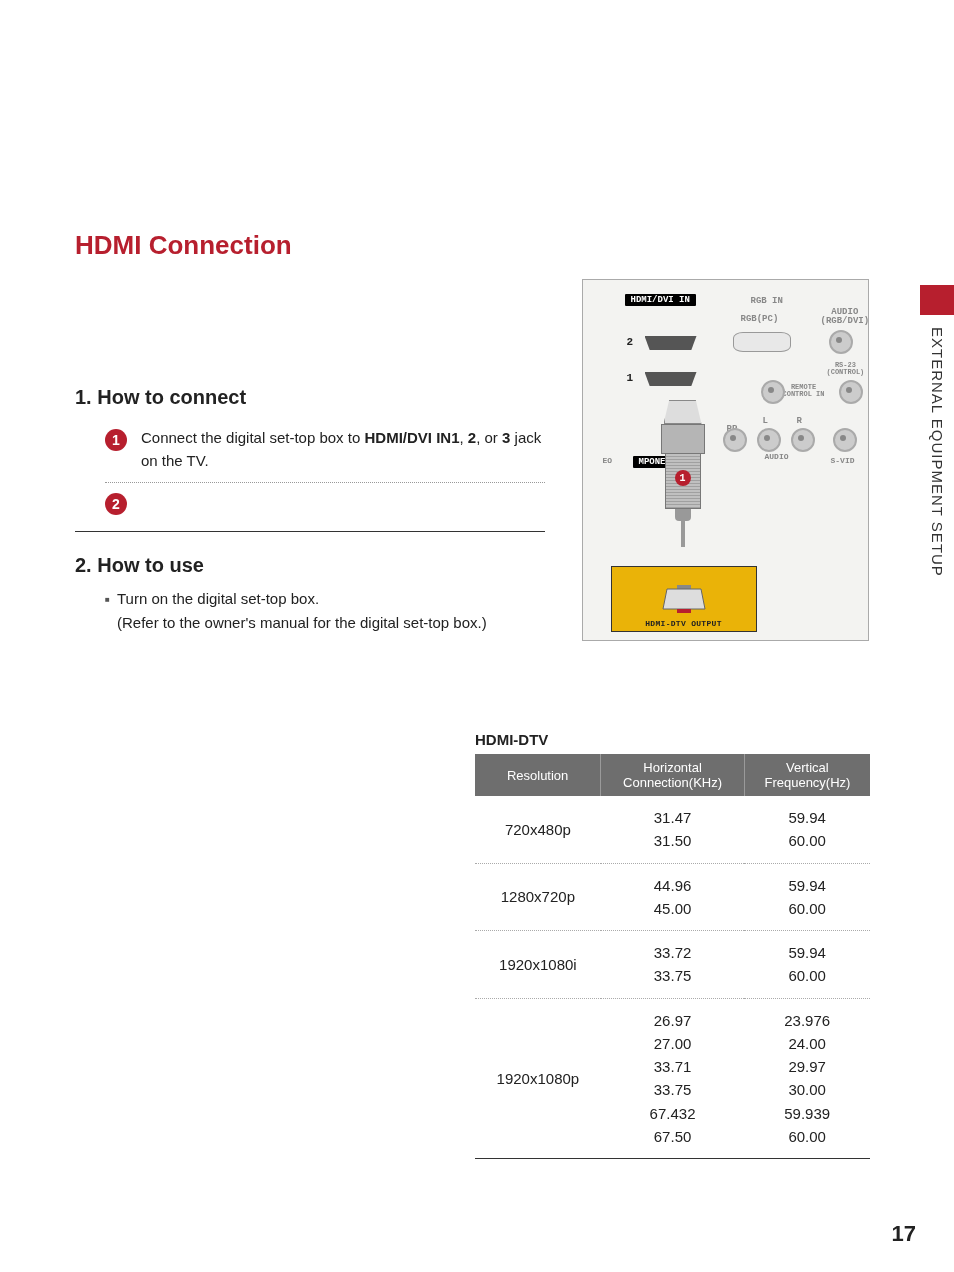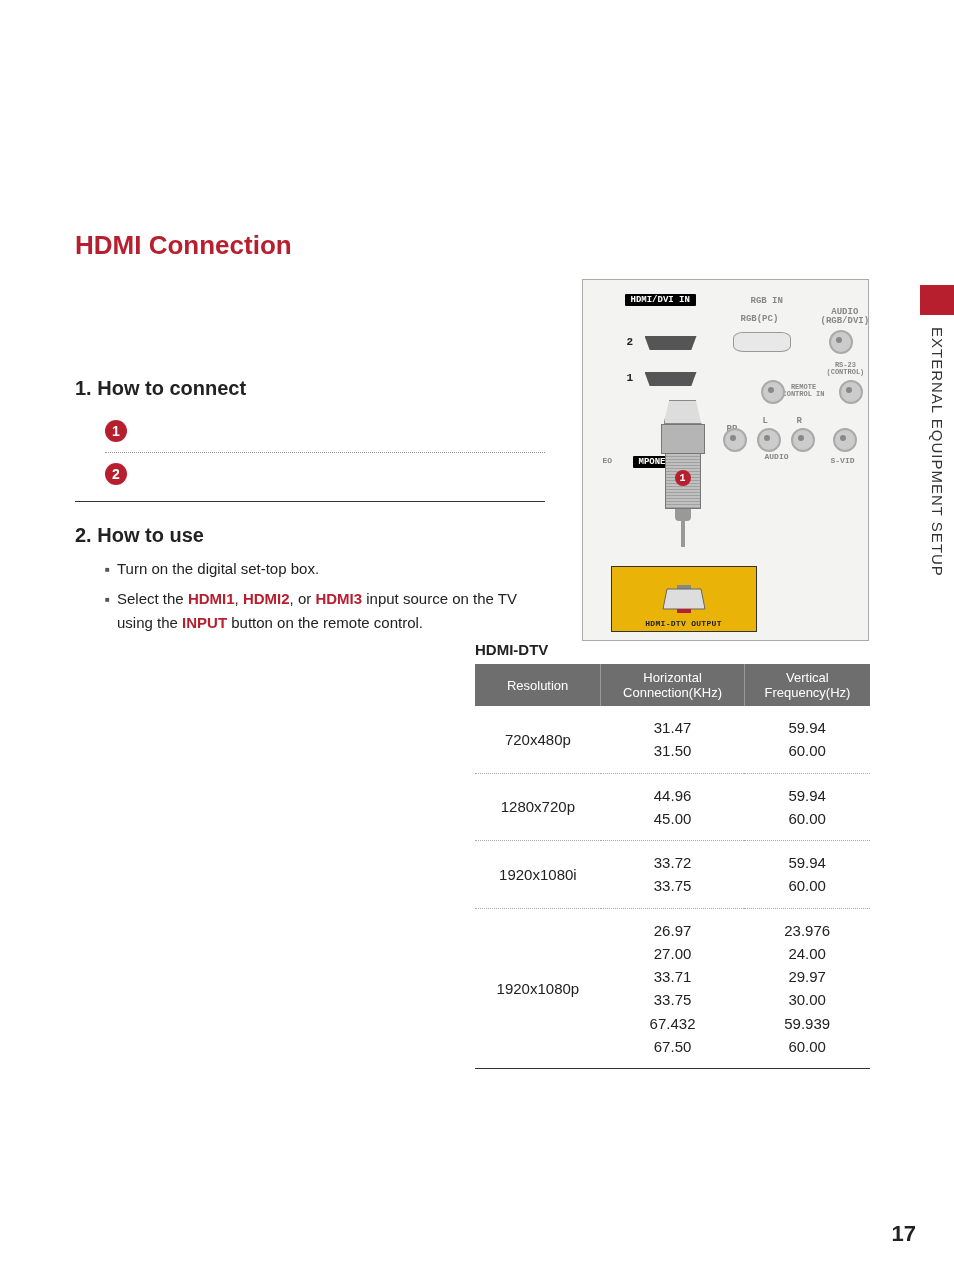--- a/index.html
+++ b/index.html
@@ -269,20 +269,21 @@
   }
   .source-box svg { margin-bottom: 2px; }
   .source-box-label {
     font-size: 8px;
     font-weight: bold;
     letter-spacing: 0.3px;
   }
 
   
   .table-block {
+    margin-top: 90px;
     margin-left: 400px;
     width: 395px;
   }
   .table-title {
     font-size: 15px;
     font-weight: bold;
     margin-bottom: 6px;
   }
   table.spec {
     width: 100%;
@@ -323,39 +324,37 @@
 
   <h1 class="title">HDMI Connection</h1>
 
   <div class="two-col">
     <div class="col-left">
 
       <h2 class="subhead">1. How to connect</h2>
 
       <div class="step-row">
         <div class="step-bullet">1</div>
+        <div class="step-text">
+          <span>Connect the digital set-top box to </span><b class="jack">HDMI/DVI IN1</b><span>, </span><b class="jack">2</b><span>, or </span><b class="jack">3</b><span> jack on the TV.</span>
+        </div>
       </div>
       <hr class="step-divider">
       <div class="step-row">
         <div class="step-bullet">2</div>
       </div>
       <hr class="end-rule">
 
       <h2 class="subhead">2. How to use</h2>
       <div class="use-list">
         <div class="use-item">
           <div class="use-marker"></div>
           <div class="use-body">
             <span>Turn on the digital set-top box.</span><br>
-          </div>
-        </div>
-        <div class="use-item">
-          <div class="use-marker"></div>
-          <div class="use-body">
-            <span>Select the </span><span class="hl-red">HDMI1</span><span>, </span><span class="hl-red">HDMI2</span><span>, or </span><span class="hl-red">HDMI3</span><span> input source on the TV using the </span><span class="hl-red">INPUT</span><span> button on the remote control.</span>
+            <span>(Refer to the owner's manual for the digital set-top box.)</span>
           </div>
         </div>
       </div>
     </div>
 
     <div class="col-right">
       <div class="diagram">
         <span class="diag-label-black" style="left:42px; top:14px;">HDMI/DVI IN</span>
         <span class="diag-label-gray" style="left:168px; top:16px;">RGB IN</span>
         <span class="diag-label-gray" style="left:158px; top:34px;">RGB(PC)</span>

